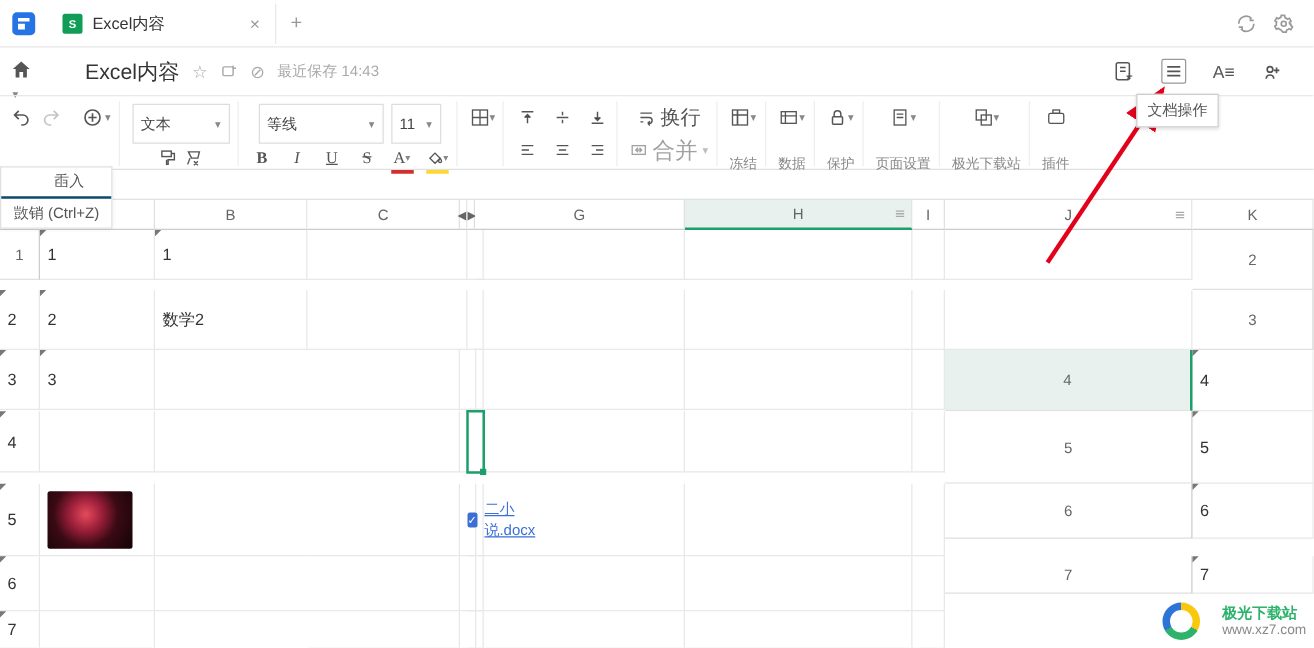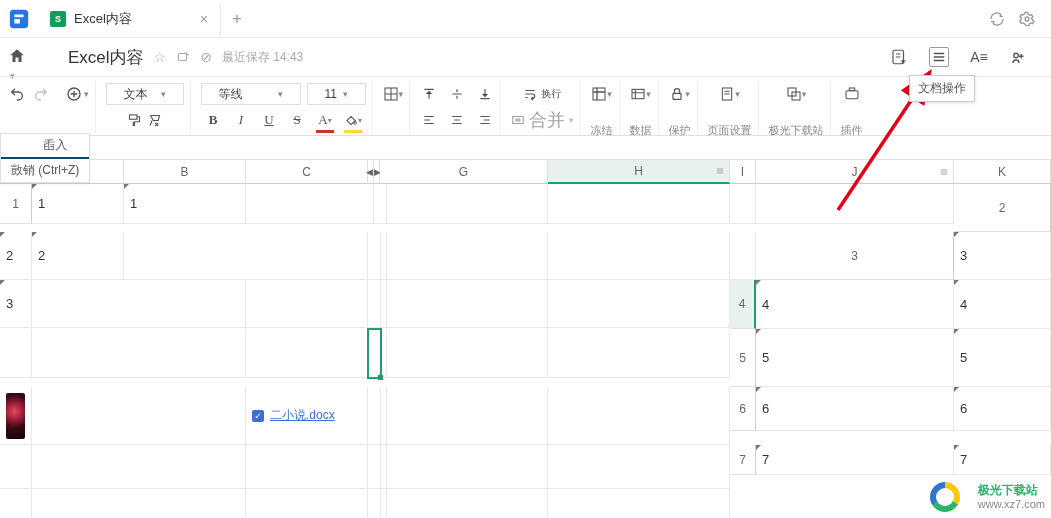--- a/index.html
+++ b/index.html
@@ -27,21 +27,21 @@
   .tooltip { position: absolute; top: 28px; right: 68px; background: #fff; border: 1px solid #ccc; padding: 4px 8px; font-size: 12px; color: #555; box-shadow: 0 1px 3px rgba(0,0,0,.15); white-space: nowrap; z-index: 30; }
   .hamburger { border: 1px solid #999; padding: 2px; border-radius: 2px; }
 
   
   .toolbar { height: 60px; border-top: 1px solid #e8e8e8; border-bottom: 1px solid #e0e0e0; display: flex; align-items: stretch; padding: 4px 6px 2px 6px; gap: 4px; position: relative; }
   .tgrp { display: flex; flex-direction: column; align-items: center; justify-content: space-between; padding: 2px 6px; border-right: 1px solid #eee; }
   .tgrp.noborder { border-right: none; }
   .tgrp-row { display: flex; align-items: center; gap: 6px; }
   .tbtn { min-width: 18px; height: 22px; display: flex; align-items: center; justify-content: center; color: #555; font-size: 13px; cursor: pointer; }
   .tlabel { font-size: 11px; color: #888; margin-top: 18px; }
-  .dd { display: flex; align-items: center; border: 1px solid #ddd; height: 22px; padding: 0 17px; font-size: 12px; color: #444; gap: 6px; min-width: 60px; justify-content: space-between; }
+  .dd { display: flex; align-items: center; border: 1px solid #ddd; height: 32px; padding: 0 6px; font-size: 12px; color: #444; gap: 6px; min-width: 60px; justify-content: space-between; }
   .dd.small { min-width: 40px; }
   .caret { font-size: 9px; color: #888; }
   .fmt { font-family: 'Times New Roman', serif; width: 18px; text-align: center; }
   .fmt.bold { font-weight: bold; }
   .fmt.italic { font-style: italic; }
   .fmt.under { text-decoration: underline; }
   .fmt.strike { text-decoration: line-through; }
   .color-a { position: relative; }
   .color-a::after { content:''; position:absolute; bottom:-2px; left:0; right:0; height:3px; }
   .color-a.txt::after { background:#d32f2f; }
@@ -284,21 +284,21 @@
             </svg>
           </span>
     </div>
   </div>
   <div class="tgrp">
     <div class="tgrp-row">
           <span class="tbtn" style="gap:4px">
             <svg width="14" height="14" viewBox="0 0 24 24" fill="none" stroke="#555" stroke-width="2">
               <path d="M4 6h16M4 12h12a4 4 0 0 1 0 8h-2m0 0l3-3m-3 3l3 3M4 18h4"></path>
             </svg>
-            <span style="font-size:10px">换行</span>
+            <span style="font-size:16px">换行</span>
           </span>
         </div>
     <div class="tgrp-row">
           <span class="tbtn" style="gap:4px;opacity:0.55">
             <svg width="14" height="14" viewBox="0 0 24 24" fill="none" stroke="#555" stroke-width="1.8">
               <rect x="3" y="6" width="18" height="12"></rect>
               <path d="M8 12h8m-3-3l3 3-3 3M11 9l-3 3 3 3"></path>
             </svg>
             <span style="font-size:18px">合并</span>
             <span class="caret">▾</span>
@@ -417,20 +417,21 @@
       <div class="cell" style="height: 40px; padding: 0px; border-right: none;"></div>
       <div class="cell" style="height: 40px; padding: 0px; border-right: 1px solid rgb(232, 232, 232);"></div>
       <div class="cell" style="height: 40px;"></div>
       <div class="cell" style="height: 40px;"></div>
       <div class="cell" style="height: 40px;"></div>
       <div class="cell" style="height: 40px;"></div>
       <div class="cell" style="height: 40px;"></div>
       <div class="rowhdr" style="height: 48px;">2</div>
       <div class="cell" style="height: 48px;"><span class="tick"></span>2</div>
       <div class="cell" style="height: 48px;"><span class="tick"></span>2</div>
+      <div class="cell" style="height: 48px;">数学2</div>
       <div class="cell" style="height: 48px; padding: 0px; border-right: none;"></div>
       <div class="cell" style="height: 48px; padding: 0px; border-right: 1px solid rgb(232, 232, 232);"></div>
       <div class="cell" style="height: 48px;"></div>
       <div class="cell" style="height: 48px;"></div>
       <div class="cell" style="height: 48px;"></div>
       <div class="cell" style="height: 48px;"></div>
       <div class="cell" style="height: 48px;"></div>
       <div class="rowhdr" style="height: 48px;">3</div>
       <div class="cell" style="height: 48px;"><span class="tick"></span>3</div>
       <div class="cell" style="height: 48px;"><span class="tick"></span>3</div>

